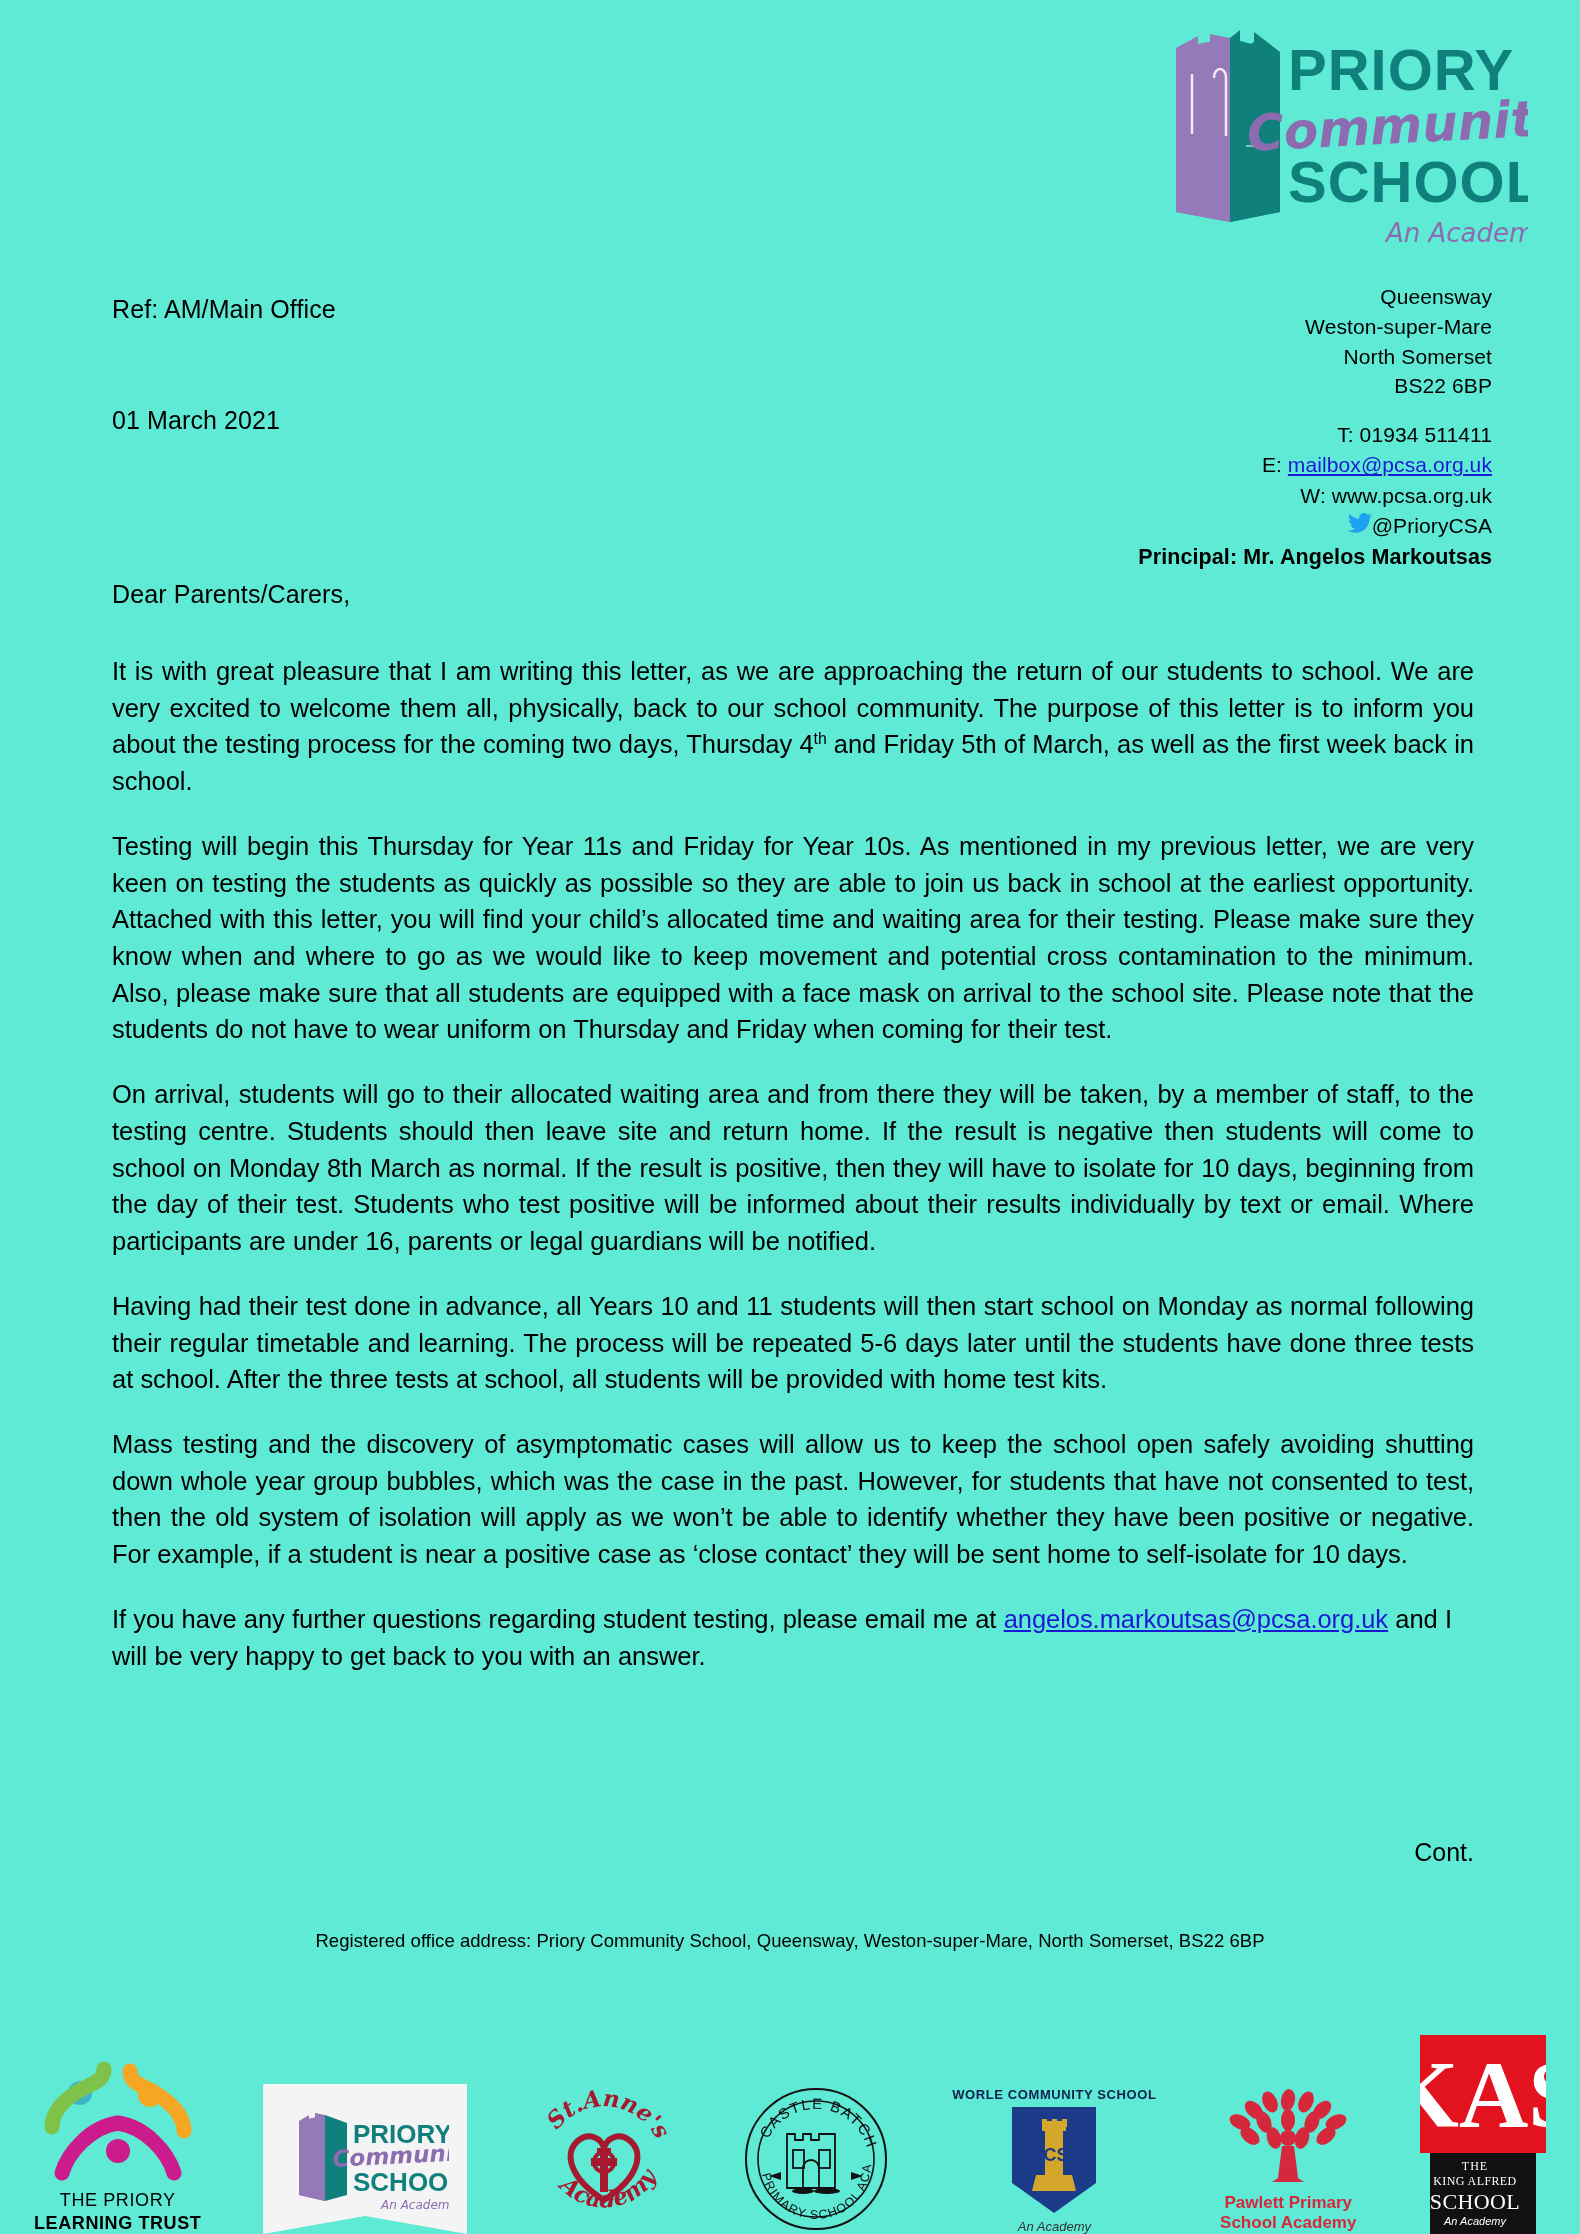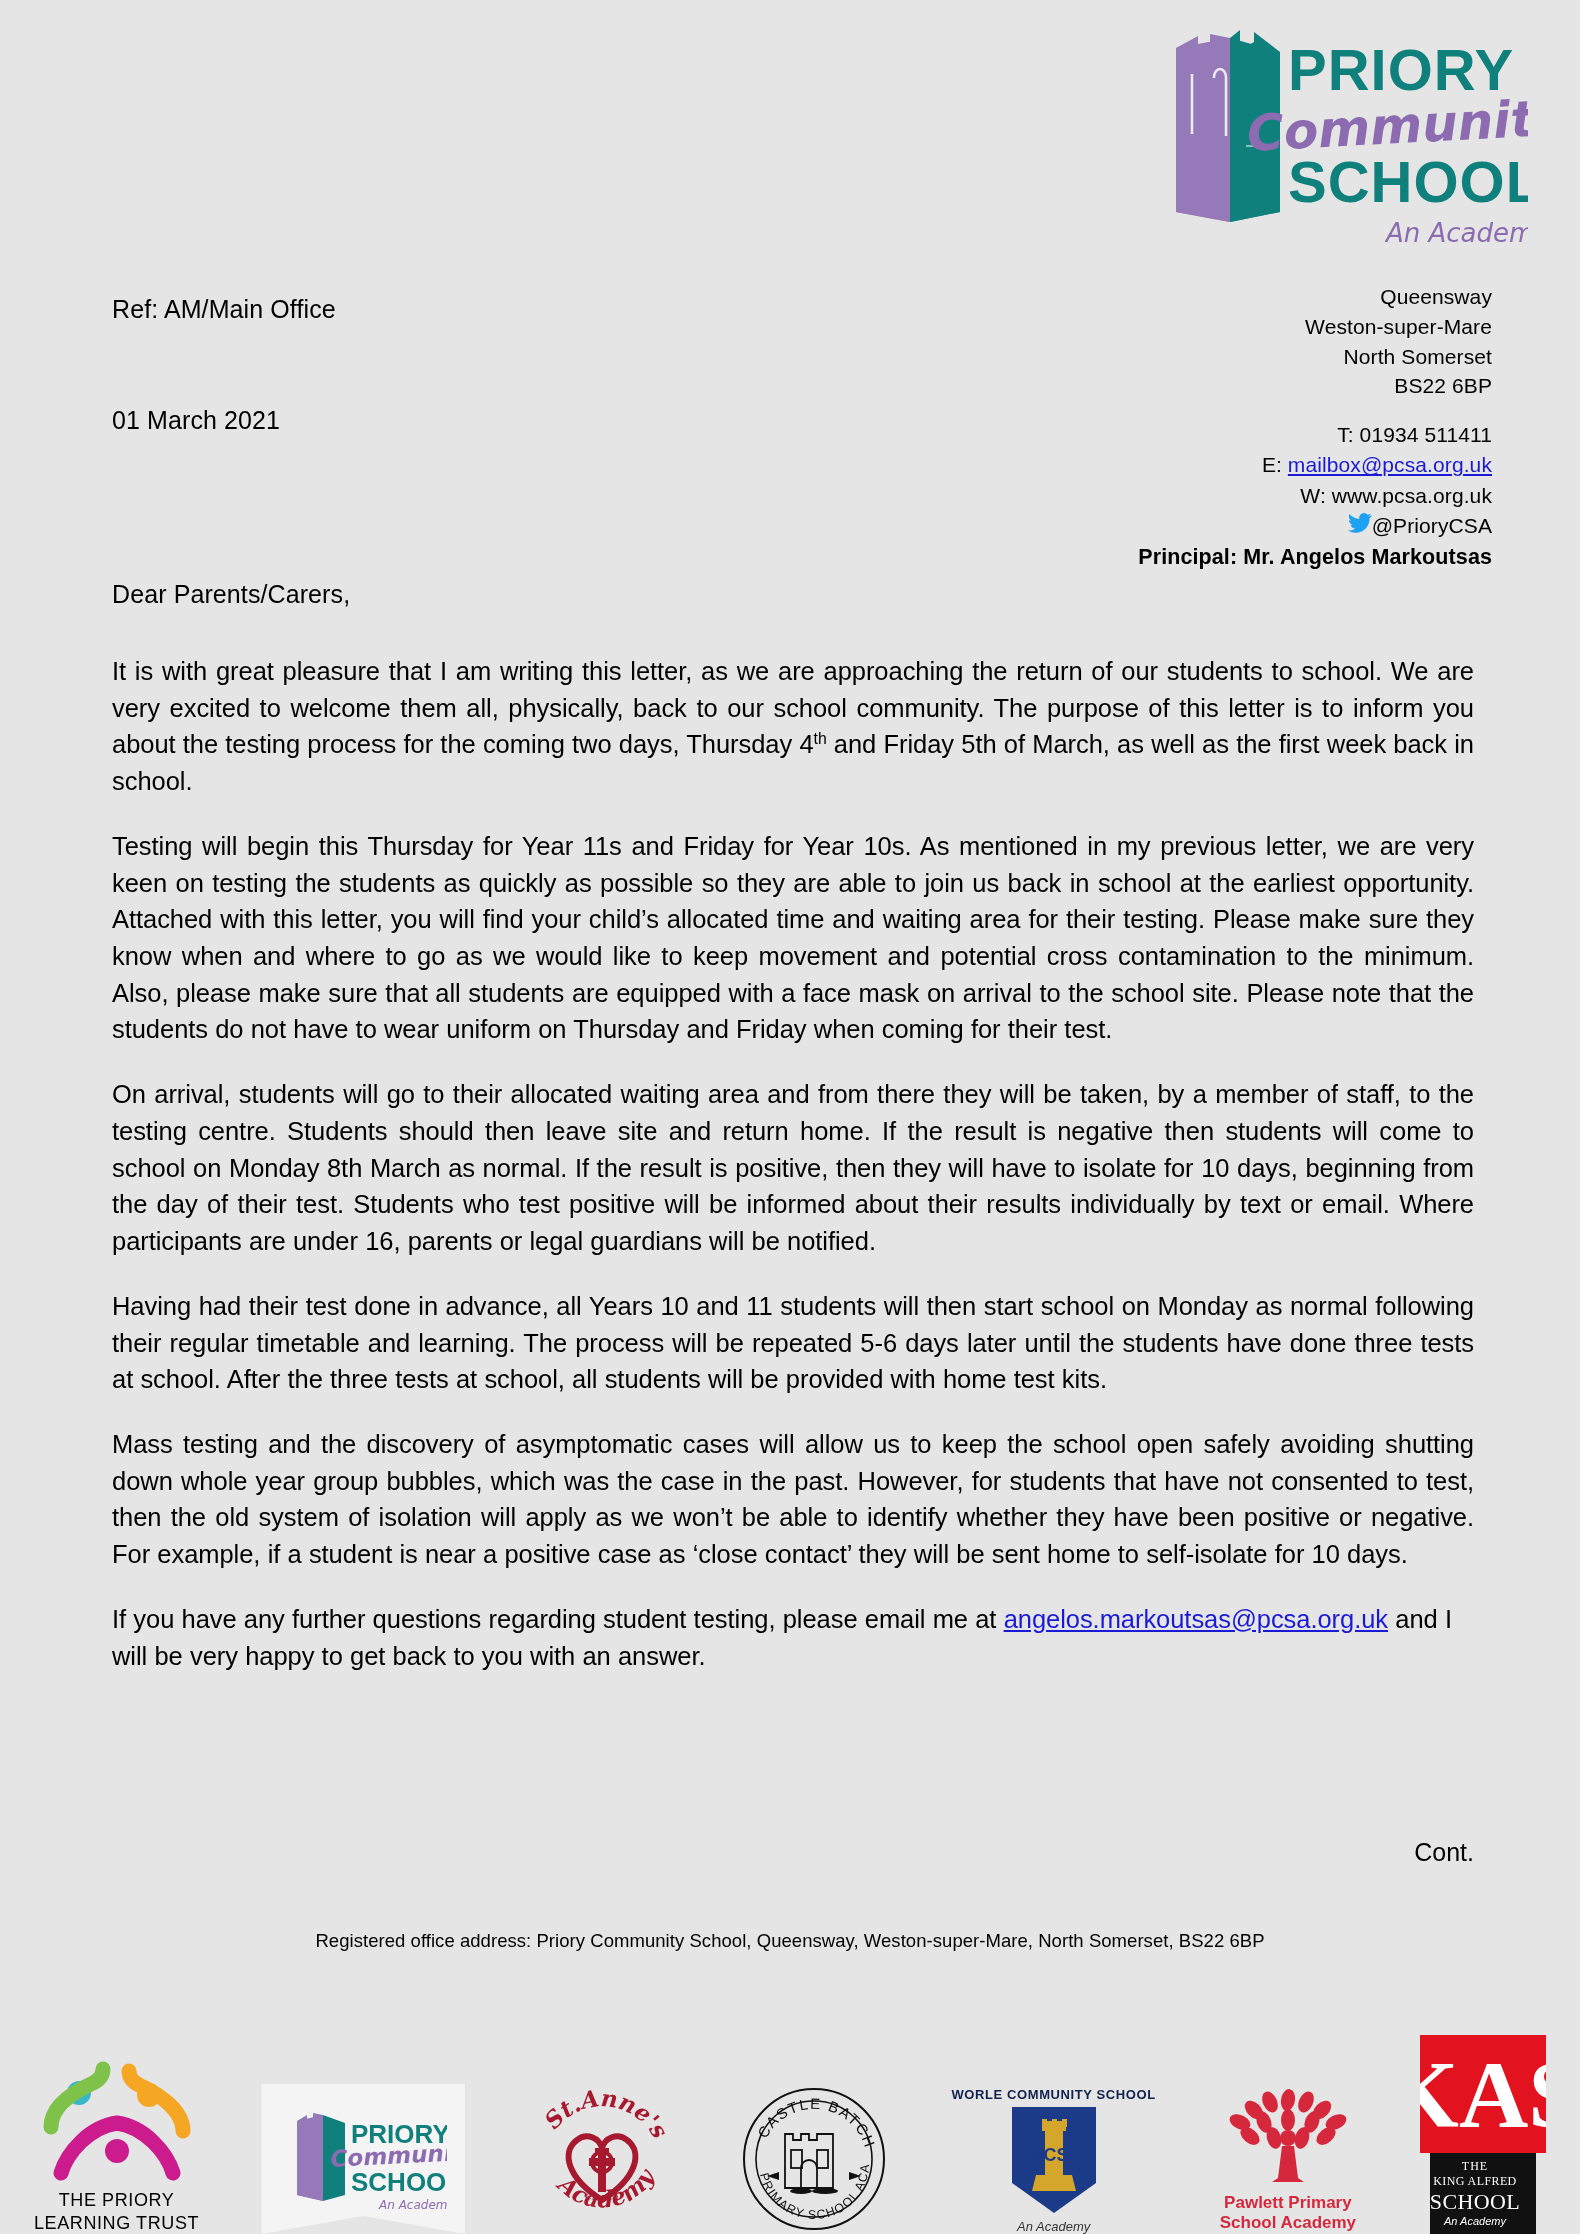--- a/index.html
+++ b/index.html
@@ -9,21 +9,21 @@
     background: #ffffff;
   }
   body {
     font-family: "Liberation Sans", sans-serif;
     color: #000000;
   }
   #page {
     position: relative;
     width: 1580px;
     height: 2234px;
-    background: #e5e5e5;
+    background: #5eead4;
     overflow: hidden;
     box-sizing: border-box;
   }
 
   
   .letterhead-logo {
     position: absolute;
     left: 1168px;
     top: 26px;
     width: 360px;
@@ -149,21 +149,21 @@
   }
 
   
   .plt-text {
     text-align: center;
     font-size: 18px;
     line-height: 1.25;
     margin-top: 4px;
   }
   .plt-text .l1 { letter-spacing: 0.6px; }
-  .plt-text .l2 { font-weight: normal; letter-spacing: 0.6px; }
+  .plt-text .l2 { font-weight: bold; letter-spacing: 0.6px; }
 
   
   .pcs-card {
     width: 204px;
     height: 150px;
     background: #f4f4f4;
     position: relative;
     display: flex;
     align-items: center;
     justify-content: center;

